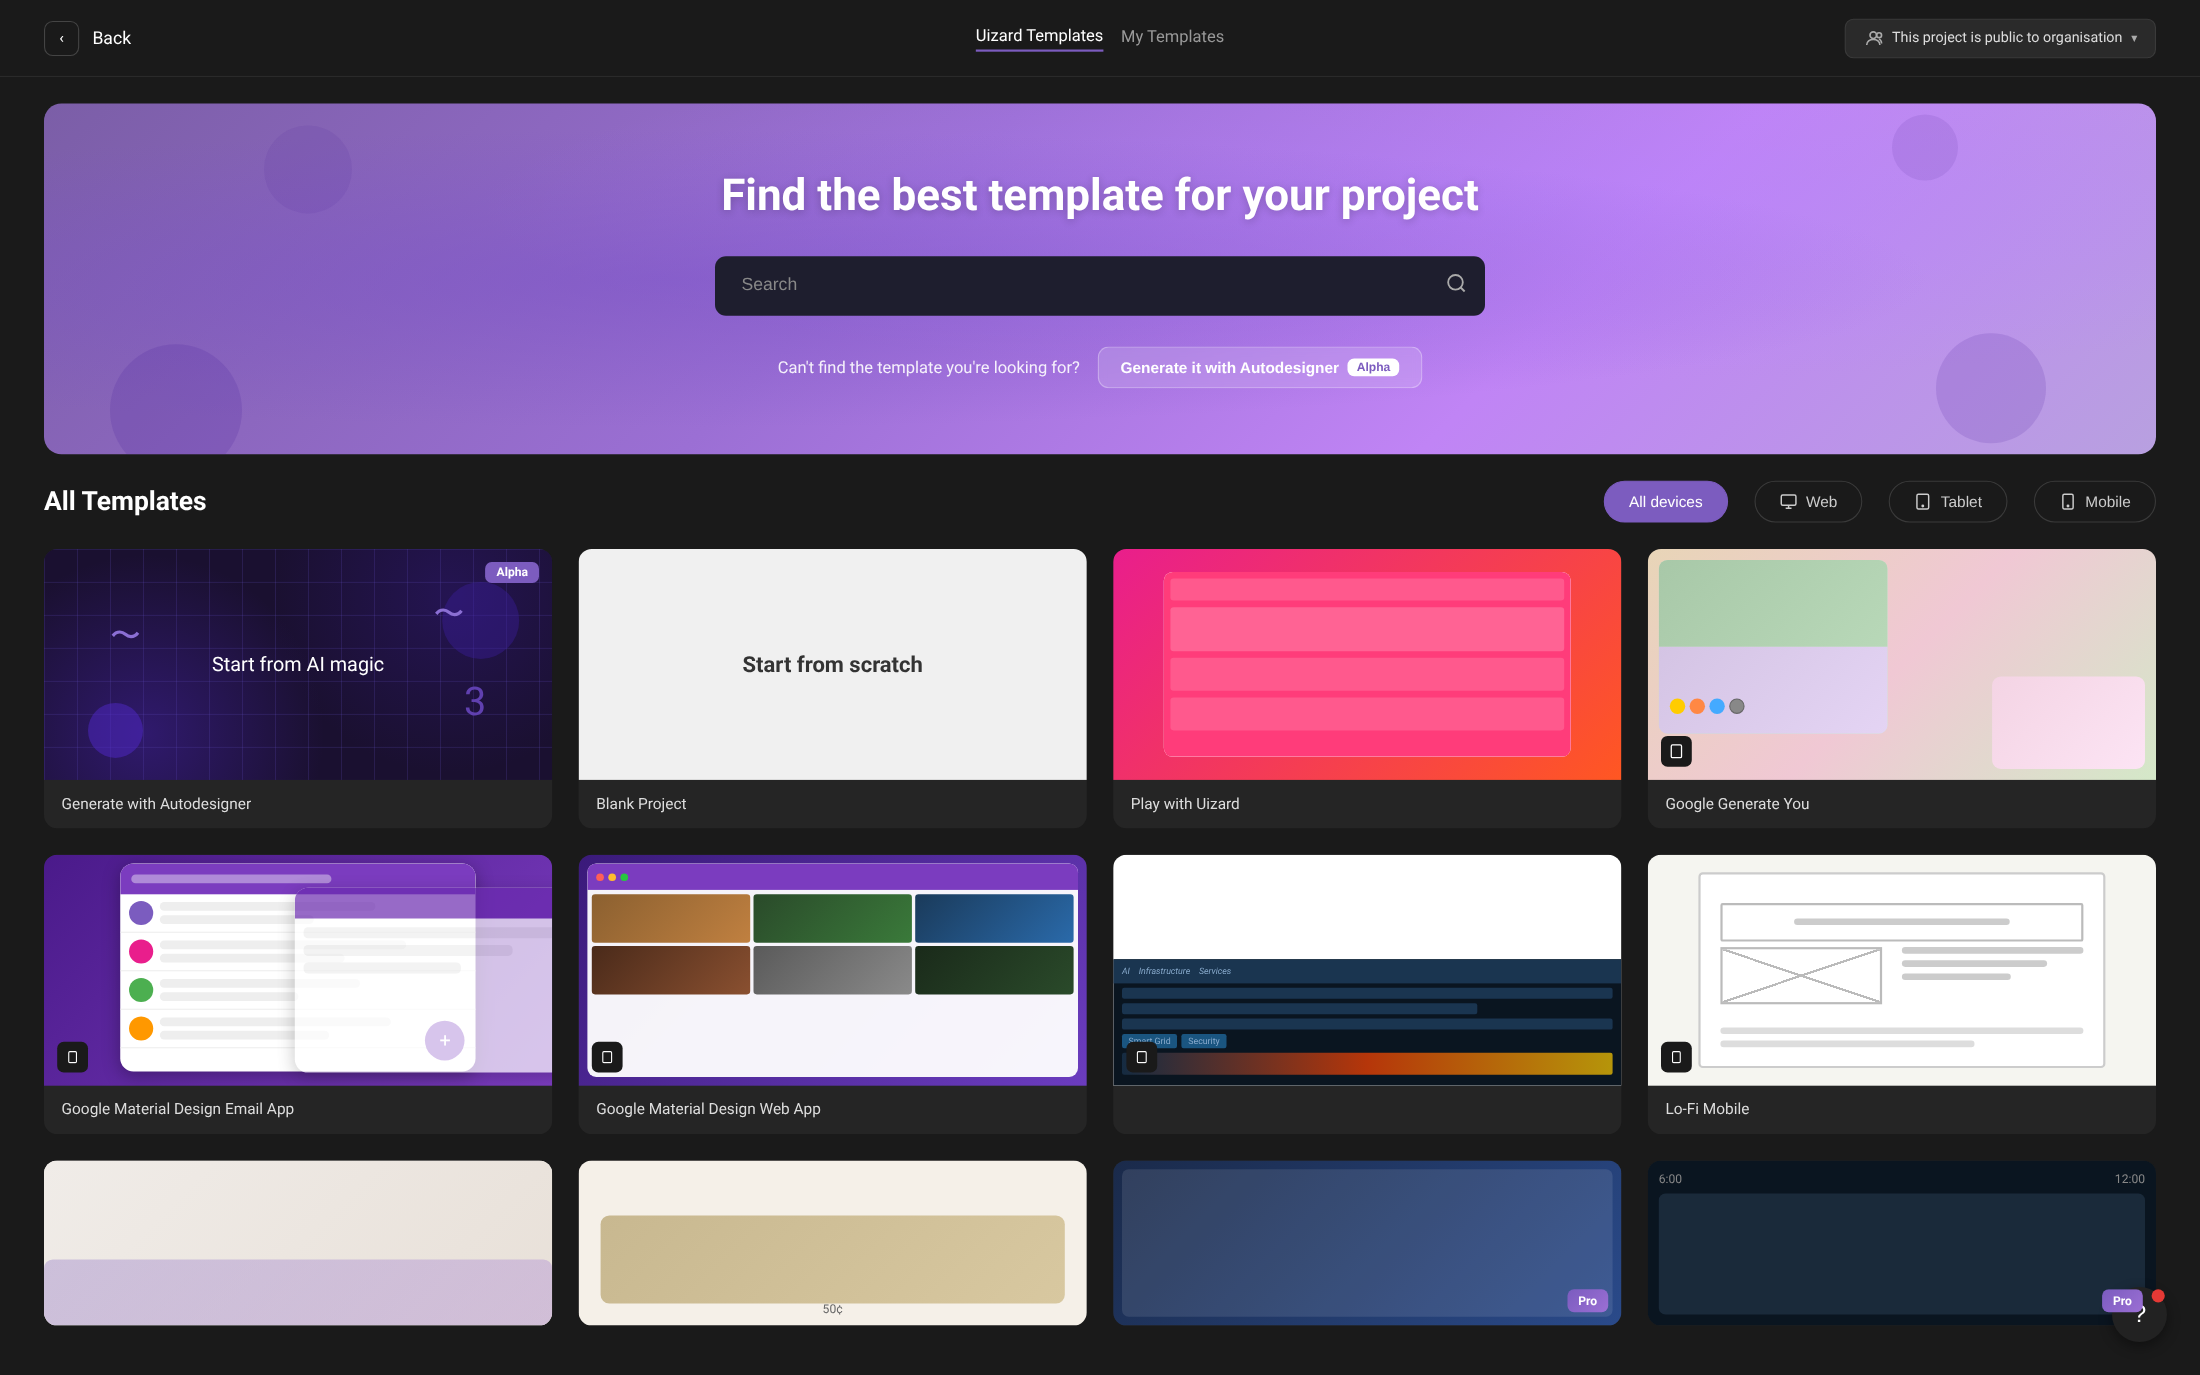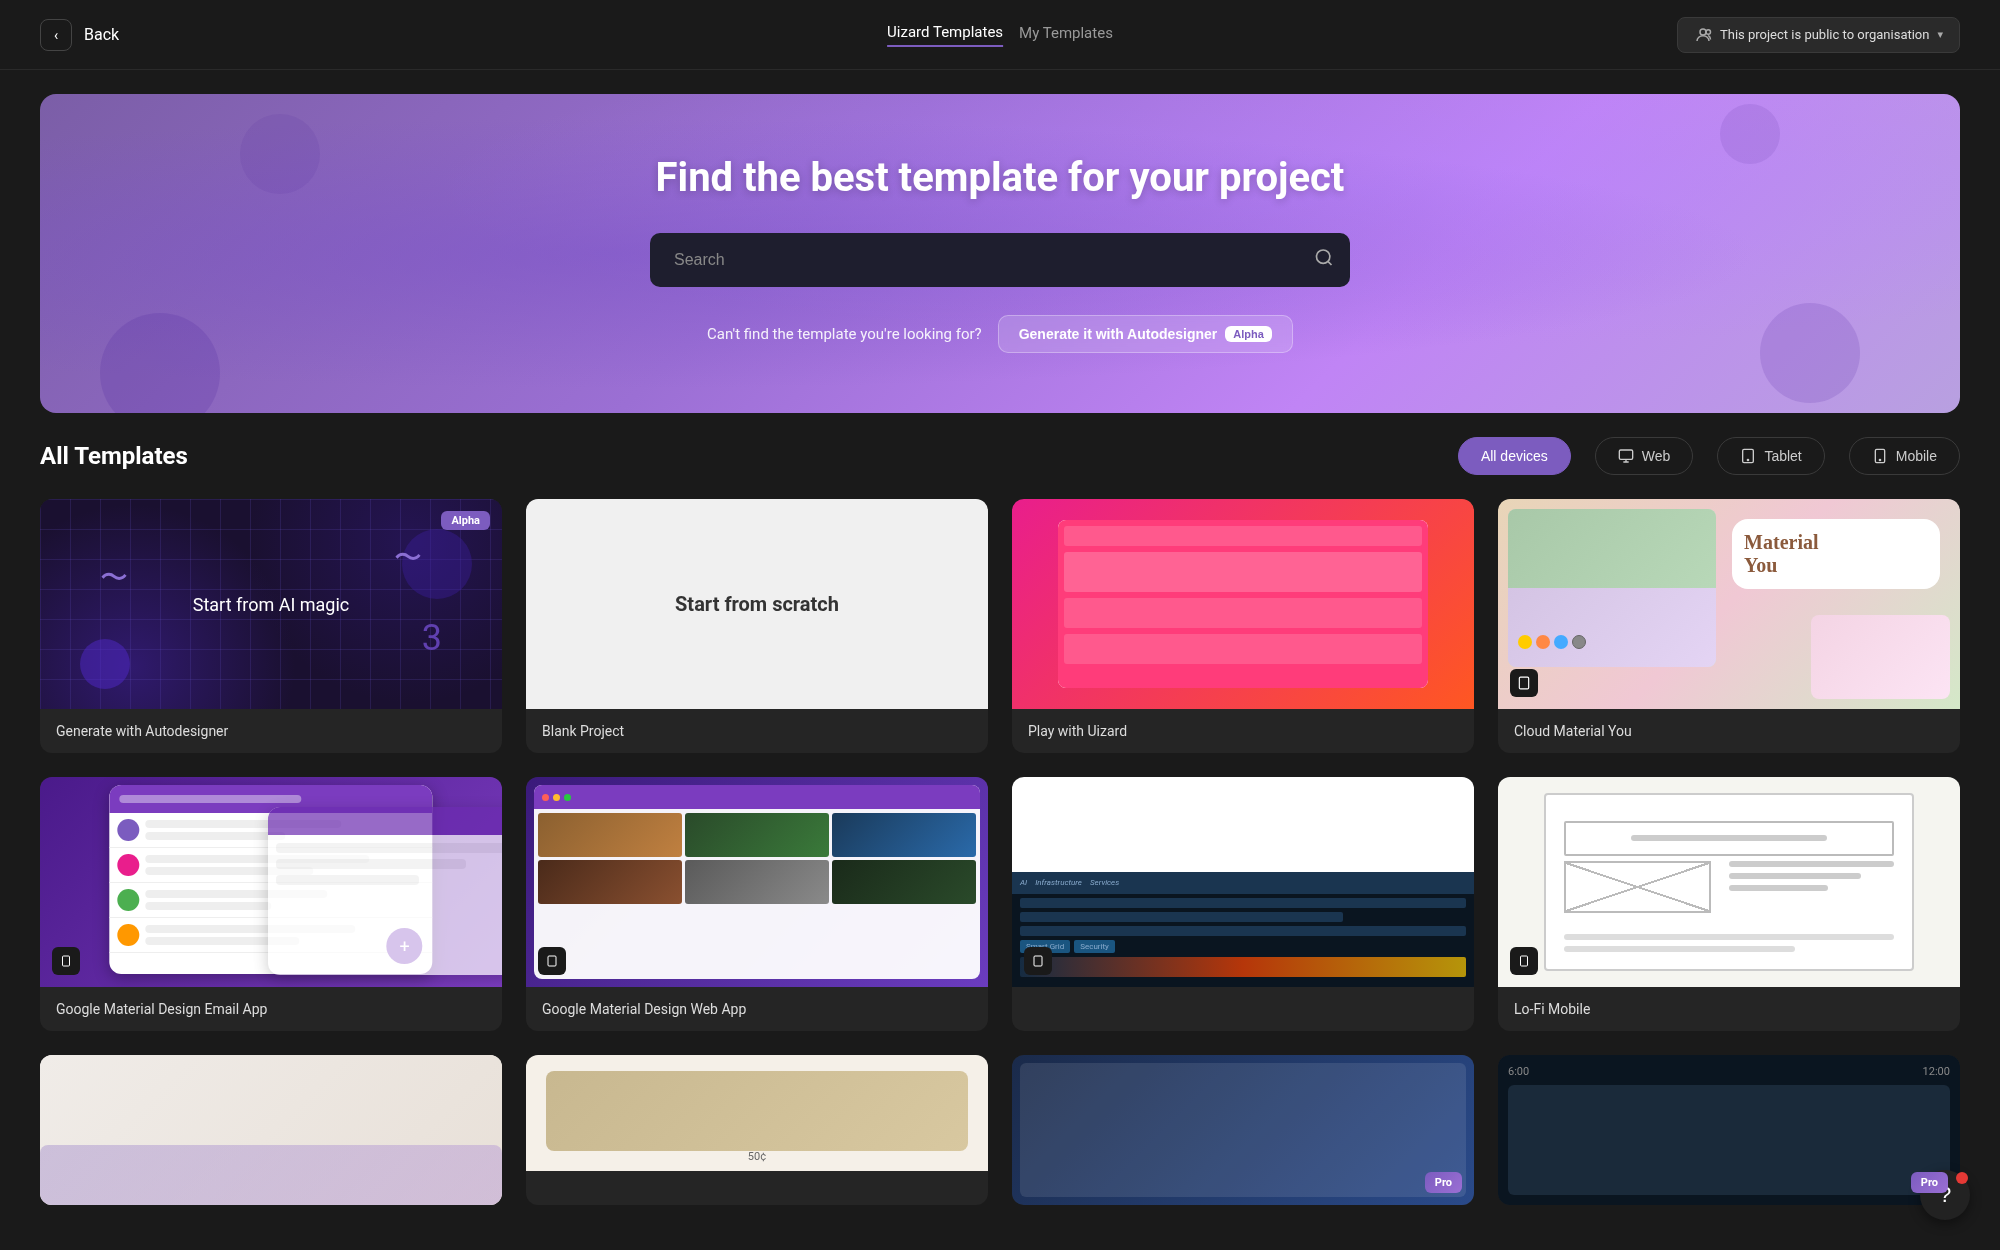--- a/index.html
+++ b/index.html
@@ -695,41 +695,40 @@
             <div class="mock-card"></div>
             <div class="mock-card"></div>
           </div>
         </div>
       </div>
       <div class="template-label">Play with Uizard</div>
     </div>
 
     <div class="template-card">
       <div class="template-thumb material-thumb">
-        <div class="material-card-inner">Material<br>You</div>
         <div class="device-badge">
           <svg width="14" height="14" viewBox="0 0 24 24" fill="none" stroke="currentColor" stroke-width="2">
             <rect x="4" y="2" width="16" height="20" rx="2"></rect>
           </svg>
         </div>
 
         <div style="position:absolute;left:10px;top:10px;width:45%;height:75%;background:linear-gradient(135deg,#c8d8c8,#d4e4d4);border-radius:8px;overflow:hidden;">
           <div style="width:100%;height:50%;background:linear-gradient(135deg,#a8c8a8,#b8d8b8);"></div>
           <div style="width:100%;height:50%;background:linear-gradient(135deg,#d4c4e4,#e4d4f4);"></div>
         </div>
         <div style="position:absolute;right:10px;bottom:10px;width:30%;height:40%;background:linear-gradient(135deg,#f4d4e4,#fce4f4);border-radius:8px;"></div>
 
         <div style="position:absolute;bottom:60px;left:20px;display:flex;gap:4px;">
           <div style="width:14px;height:14px;border-radius:50%;background:#ffcc00;"></div>
           <div style="width:14px;height:14px;border-radius:50%;background:#ff8844;"></div>
           <div style="width:14px;height:14px;border-radius:50%;background:#44aaff;"></div>
           <div style="width:14px;height:14px;border-radius:50%;background:#888;border:1px solid #666;"></div>
         </div>
       </div>
-      <div class="template-label">Cloud Material You</div>
+      <div class="template-label">Google Generate You</div>
     </div>
 
     <div class="template-card">
       <div class="template-thumb email-thumb">
 
         <div style="position:absolute;left:50%;transform:translateX(-50%);top:8px;width:70%;height:90%;background:#fff;border-radius:12px;overflow:hidden;box-shadow:0 4px 16px rgba(0,0,0,0.3);">
           <div style="height:28px;background:#7b3cbf;display:flex;align-items:center;padding:0 10px;">
             <div style="width:60%;height:8px;background:rgba(255,255,255,0.4);border-radius:4px;"></div>
           </div>
 
@@ -874,21 +873,21 @@
   <div class="template-grid" style="margin-top:24px;">
 
     <div class="template-card template-card-partial">
       <div class="template-thumb" style="height:150px;background:#f0ece8;position:relative;overflow:hidden;">
         <div style="position:absolute;inset:0;background:linear-gradient(135deg,#f0ece8,#e8e0d8);"></div>
         <div style="position:absolute;bottom:0;left:0;right:0;height:60px;background:linear-gradient(135deg,#7b5cbf,#9b6fd4);opacity:0.3;border-radius:8px 8px 0 0;"></div>
       </div>
     </div>
 
     <div class="template-card template-card-partial">
-      <div class="template-thumb" style="height:116px;background:#f5f0e8;position:relative;overflow:hidden;">
+      <div class="template-thumb" style="height:150px;background:#f5f0e8;position:relative;overflow:hidden;">
         <div style="position:absolute;bottom:20px;left:20px;right:20px;height:80px;background:linear-gradient(135deg,#c8b890,#d8c8a0);border-radius:8px;"></div>
         <div style="position:absolute;bottom:0;left:0;right:0;height:30px;display:flex;align-items:center;justify-content:center;font-size:11px;color:#666;">50¢</div>
       </div>
     </div>
 
     <div class="template-card template-card-partial">
       <div class="template-thumb" style="height:150px;background:linear-gradient(135deg,#1a2a4a,#2a4a8a);position:relative;overflow:hidden;">
         <div style="position:absolute;inset:8px;background:rgba(255,255,255,0.1);border-radius:6px;"></div>
         <div class="pro-badge">
           <span>Pro</span>

